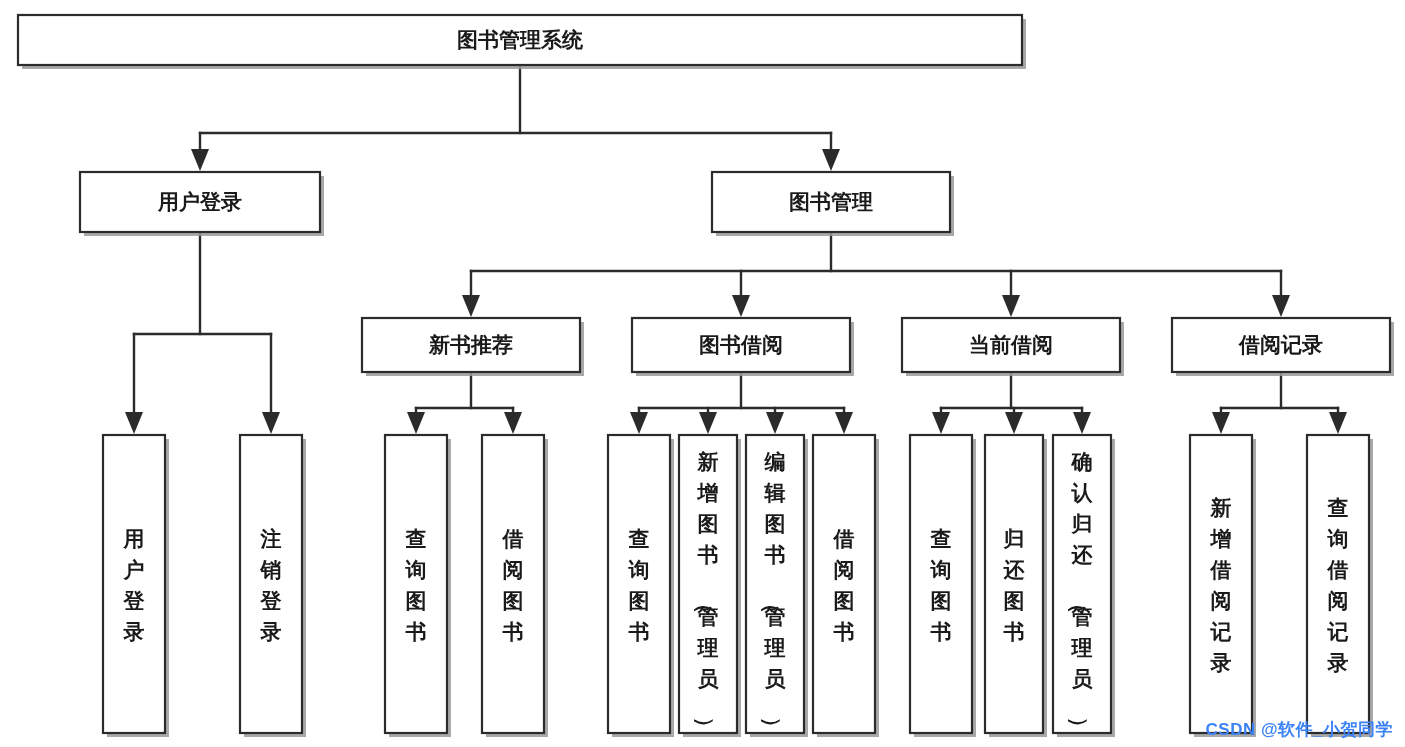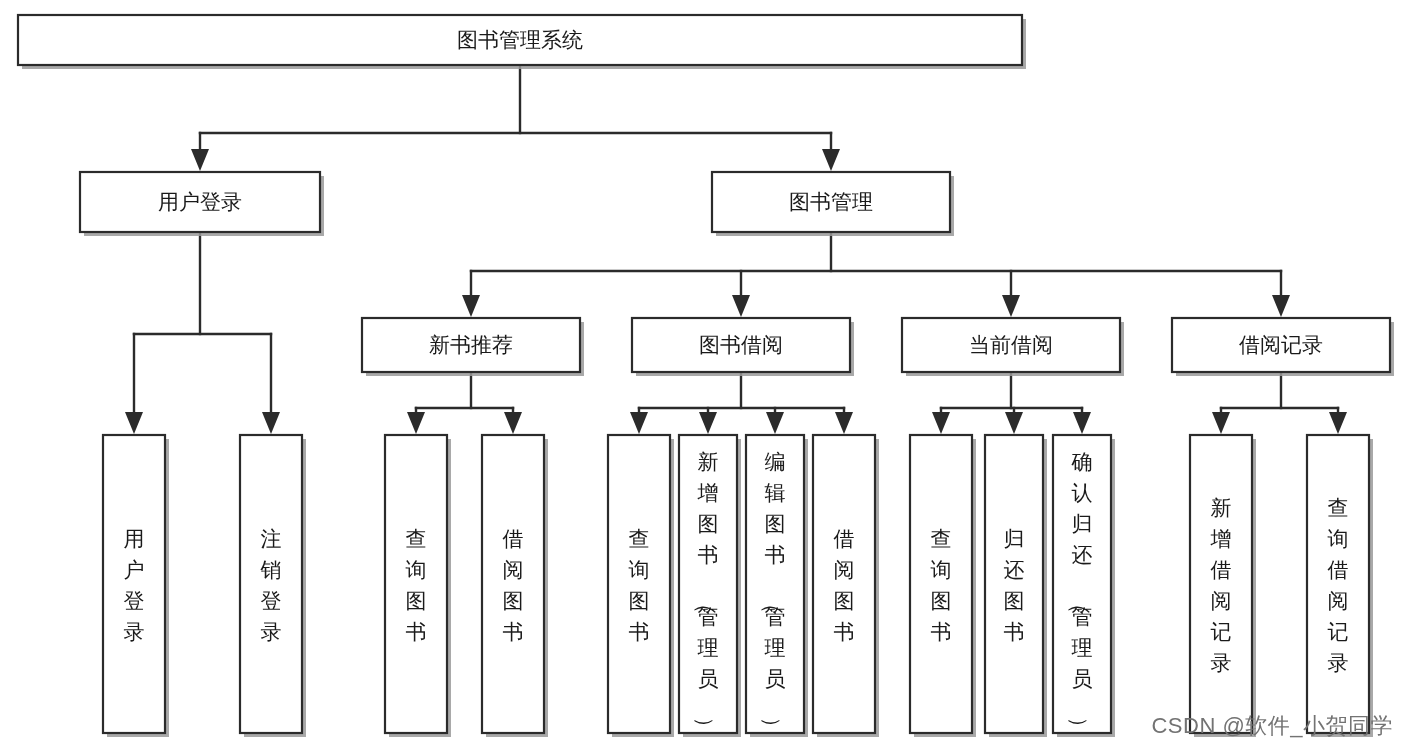--- a/index.html
+++ b/index.html
@@ -9,20 +9,21 @@
   }
   body {
     font-family: "Liberation Sans", "DejaVu Sans", sans-serif;
   }
   #stage {
     position: relative;
     width: 1405px;
     height: 747px;
     background: #ffffff;
     overflow: hidden;
+    font-weight: bold;
   }
   #diagram-svg {
     position: absolute;
     left: 0;
     top: 0;
     width: 1405px;
     height: 747px;
   }
   .node-box {
     fill: #ffffff;
@@ -53,22 +54,22 @@
     font-family: "Liberation Sans", "DejaVu Sans", sans-serif;
     font-size: 21px;
     fill: #1a1a1a;
     text-anchor: middle;
   }
   .watermark {
     position: absolute;
     right: 12px;
     bottom: 6px;
     font-family: "Liberation Sans", "DejaVu Sans", sans-serif;
-    font-size: 22px;
-    color: #737373;
+    font-size: 17px;
+    color: #3b82f6;
     letter-spacing: 0.5px;
     white-space: nowrap;
     user-select: none;
   }
 </style>
 </head>
 <body>
 
 <div id="stage">
   <svg id="diagram-svg" viewBox="0 0 1405 747">

